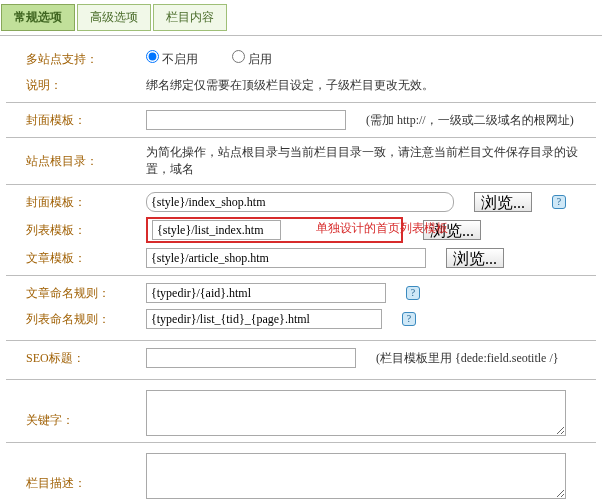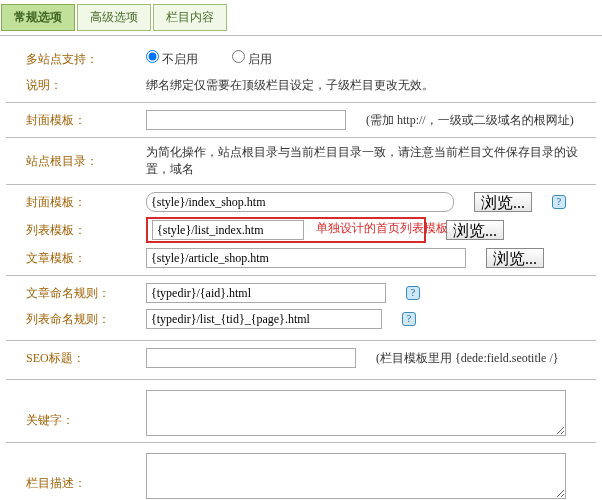--- a/index.html
+++ b/index.html
@@ -68,33 +68,33 @@
     <input type="text" style="width: 308px; border-radius: 9px;" value="{style}/index_shop.htm">
     <button class="btn">浏览...</button>
     <span class="help">?</span>
   </div>
 </div>
 
 <div class="row">
   <div class="label">列表模板：</div>
   <div class="field">
     <span class="red-box">
-      <input type="text" style="width: 152px; border: 1px solid rgb(169, 169, 169);" value="{style}/list_index.htm">
+      <input type="text" style="width: 129px; border: 1px solid rgb(169, 169, 169);" value="{style}/list_index.htm">
       <span class="red-label">单独设计的首页列表模板</span>
       <input type="text" style="width: 112px; border: 1px solid rgb(169, 169, 169); margin-left: 4px; visibility: hidden;">
     </span>
     <button class="btn">浏览...</button>
     <span class="help" style="visibility:hidden">?</span>
   </div>
 </div>
 
 <div class="row">
   <div class="label">文章模板：</div>
   <div class="field">
-    <input type="text" style="width: 320px;" value="{style}/article_shop.htm">
+    <input type="text" style="width: 280px;" value="{style}/article_shop.htm">
     <button class="btn">浏览...</button>
   </div>
 </div>
 <div class="divider"></div>
 
 <div class="row">
   <div class="label">文章命名规则：</div>
   <div class="field">
     <input type="text" style="width: 240px;" value="{typedir}/{aid}.html">
     <span class="help">?</span>

